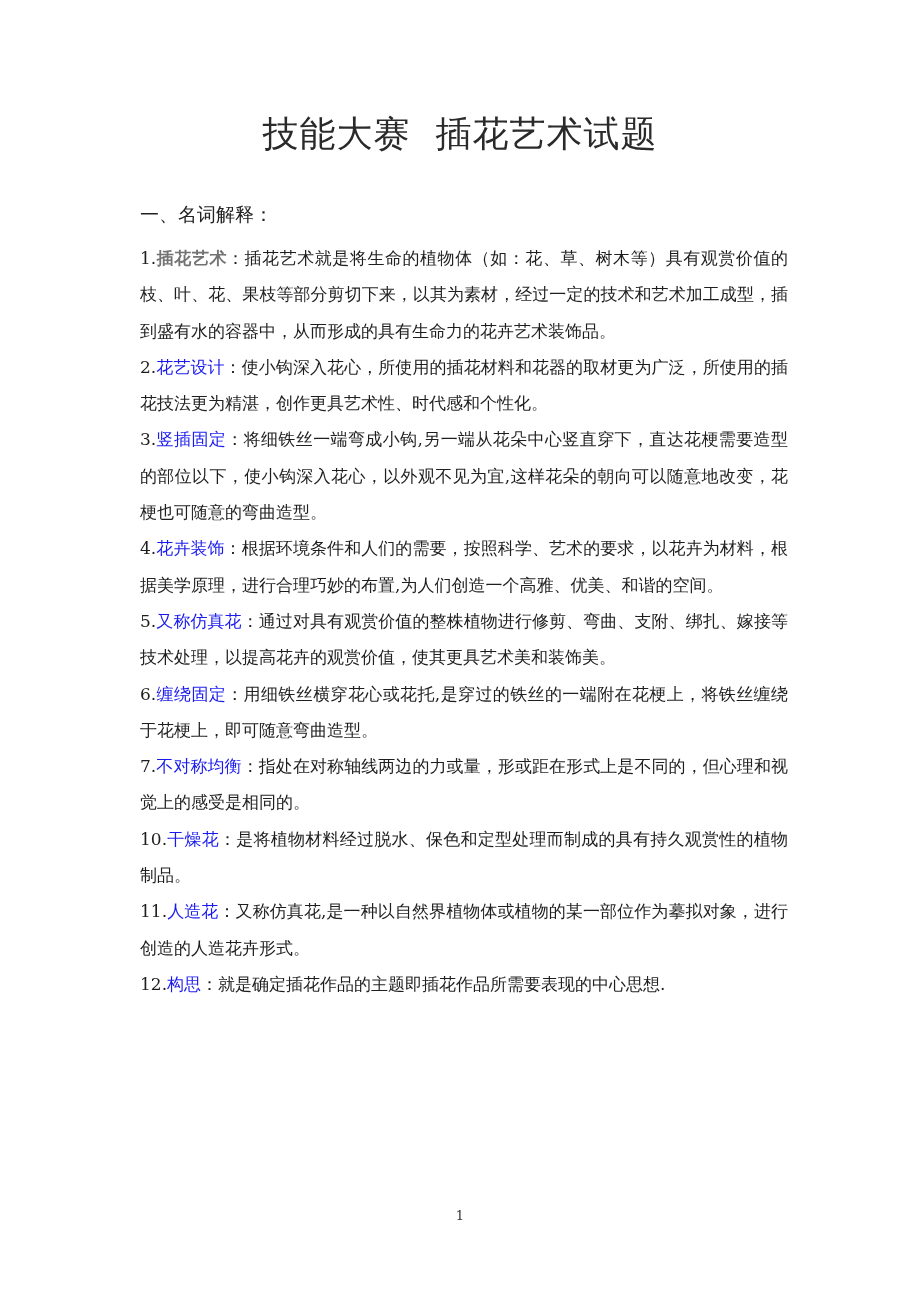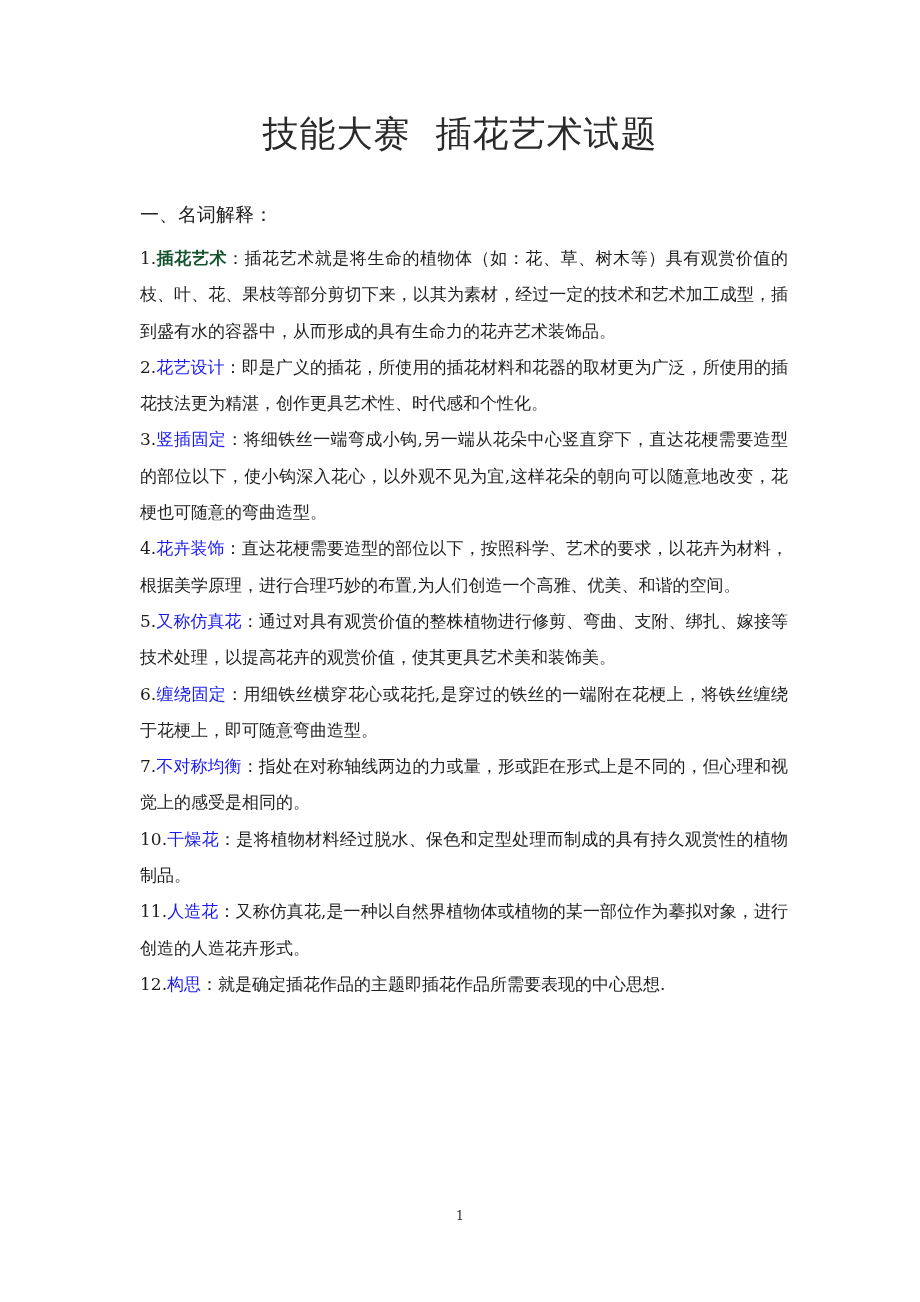--- a/index.html
+++ b/index.html
@@ -8,36 +8,36 @@
     .page { position: absolute; left: 0; top: 0; width: 834px; height: 1302px; }
     .title { position: absolute; left: 0; width: 920px; top: 110px; text-align: center;
              font-family: "DejaVu Sans", "Liberation Sans", sans-serif; font-size: 36px;
              color: #2a2a2a; letter-spacing: 1px; white-space: pre; }
     .section { position: absolute; left: 140px; top: 202px; font-size: 19px; color: #222; }
     .body { position: absolute; left: 140px; top: 240px; width: 648px; font-size: 17px;
             line-height: 36.3px; color: #1e1e1e; text-align: justify; }
     .entry { margin: 0; }
     .num { color: #1e1e1e; }
     .term { color: #1a1aee; }
-    .term.bold { font-weight: bold; color: #14532d; margin-top: 40px; }
+    .term.bold { font-weight: bold; color: #737373; margin-top: 40px; }
     .footer { position: absolute; left: 0; width: 920px; top: 1208px; text-align: center;
               font-size: 13px; color: #333; }
   </style>
 </head>
 <body>
 
 <div class="page">
   <div class="title">技能大赛  插花艺术试题</div>
   <div class="section">一、名词解释：</div>
 
   <div class="body">
     <p class="entry"><span class="num">1.</span><span class="term bold">插花艺术</span><span>：</span><span>插花艺术就是将生命的植物体（如：花、草、树木等）具有观赏价值的枝、叶、花、果枝等部分剪切下来，以其为素材，经过一定的技术和艺术加工成型，插到盛有水的容器中，从而形成的具有生命力的花卉艺术装饰品。</span></p>
-    <p class="entry"><span class="num">2.</span><span class="term">花艺设计</span><span>：</span><span>即是广义的插花，所使用的插花材料和花器的取材更为广泛，所使用的插花技法更为精湛，创作更具艺术性、时代感和个性化。</span></p>
+    <p class="entry"><span class="num">2.</span><span class="term">花艺设计</span><span>：</span><span>使小钩深入花心，所使用的插花材料和花器的取材更为广泛，所使用的插花技法更为精湛，创作更具艺术性、时代感和个性化。</span></p>
     <p class="entry"><span class="num">3.</span><span class="term">竖插固定</span><span>：</span><span>将细铁丝一端弯成小钩,另一端从花朵中心竖直穿下，直达花梗需要造型的部位以下，使小钩深入花心，以外观不见为宜,这样花朵的朝向可以随意地改变，花梗也可随意的弯曲造型。</span></p>
-    <p class="entry"><span class="num">4.</span><span class="term">花卉装饰</span><span>：</span><span>直达花梗需要造型的部位以下，按照科学、艺术的要求，以花卉为材料，根据美学原理，进行合理巧妙的布置,为人们创造一个高雅、优美、和谐的空间。</span></p>
+    <p class="entry"><span class="num">4.</span><span class="term">花卉装饰</span><span>：</span><span>根据环境条件和人们的需要，按照科学、艺术的要求，以花卉为材料，根据美学原理，进行合理巧妙的布置,为人们创造一个高雅、优美、和谐的空间。</span></p>
     <p class="entry"><span class="num">5.</span><span class="term">又称仿真花</span><span>：</span><span>通过对具有观赏价值的整株植物进行修剪、弯曲、支附、绑扎、嫁接等技术处理，以提高花卉的观赏价值，使其更具艺术美和装饰美。</span></p>
     <p class="entry"><span class="num">6.</span><span class="term">缠绕固定</span><span>：</span><span>用细铁丝横穿花心或花托,是穿过的铁丝的一端附在花梗上，将铁丝缠绕于花梗上，即可随意弯曲造型。</span></p>
     <p class="entry"><span class="num">7.</span><span class="term">不对称均衡</span><span>：</span><span>指处在对称轴线两边的力或量，形或距在形式上是不同的，但心理和视觉上的感受是相同的。</span></p>
     <p class="entry"><span class="num">10.</span><span class="term">干燥花</span><span>：</span><span>是将植物材料经过脱水、保色和定型处理而制成的具有持久观赏性的植物制品。</span></p>
     <p class="entry"><span class="num">11.</span><span class="term">人造花</span><span>：</span><span>又称仿真花,是一种以自然界植物体或植物的某一部位作为摹拟对象，进行创造的人造花卉形式。</span></p>
     <p class="entry"><span class="num">12.</span><span class="term">构思</span><span>：</span><span>就是确定插花作品的主题即插花作品所需要表现的中心思想.</span></p>
   </div>
 
   <div class="footer">1</div>
 </div>

